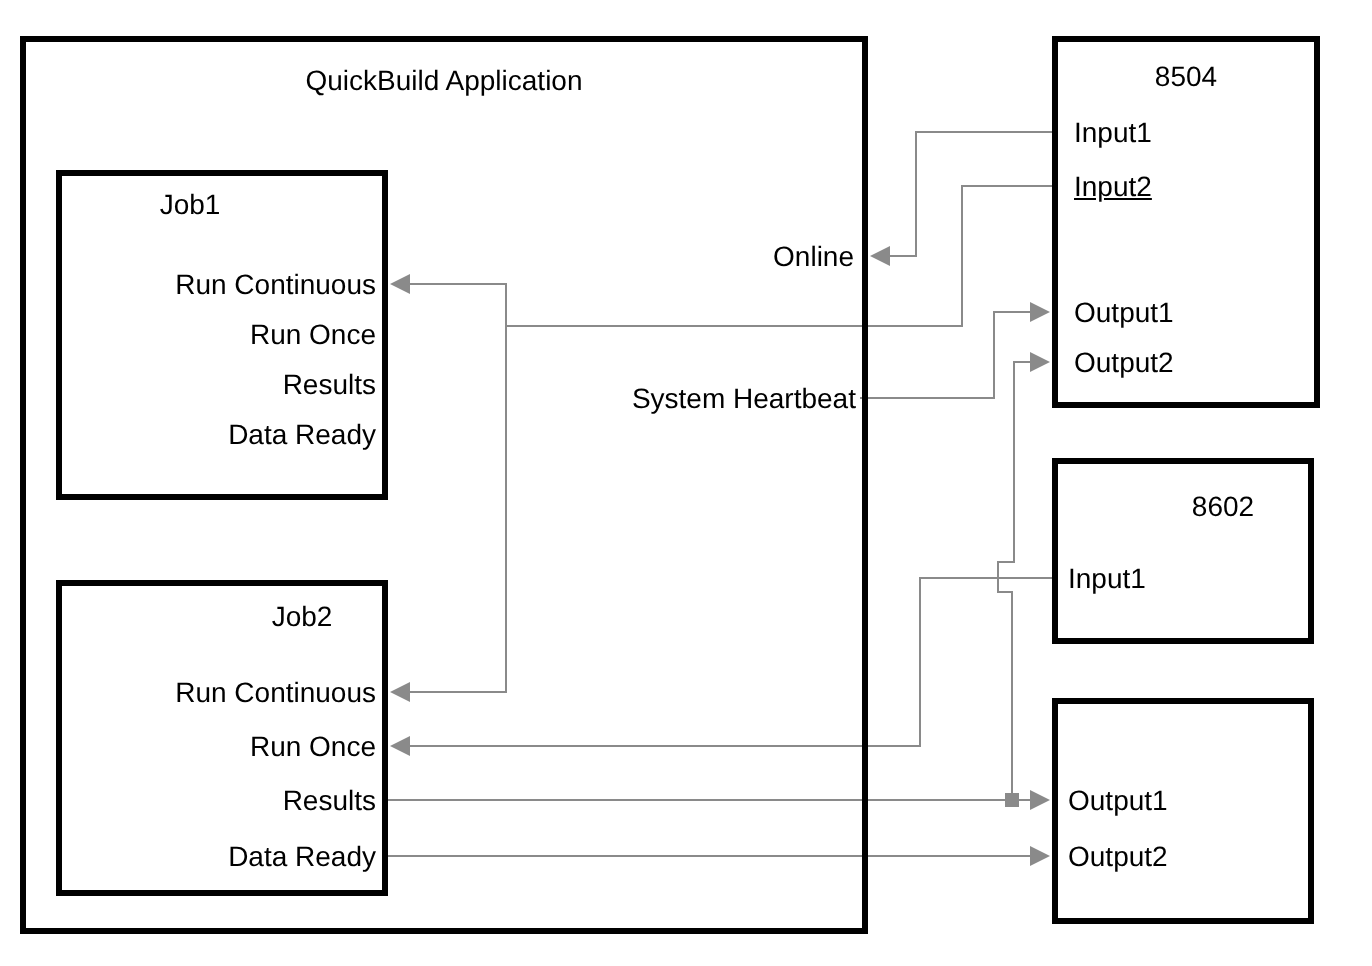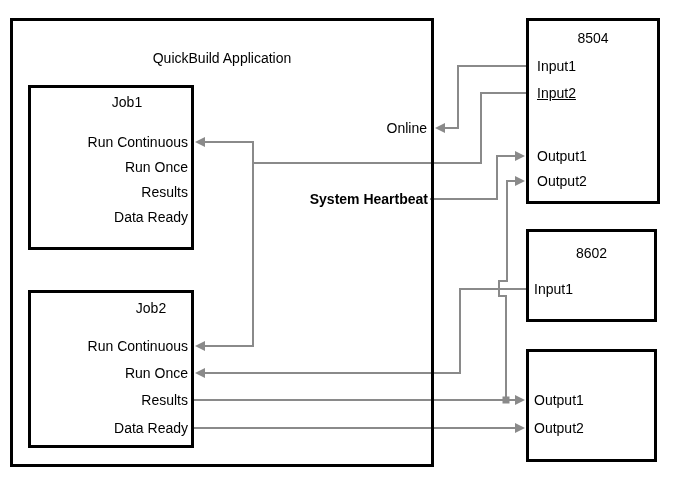--- a/index.html
+++ b/index.html
@@ -62,38 +62,38 @@
     </g>
   </svg>
 
   <div class="box" style="left:10px;top:18px;width:424px;height:449px;"></div>
   <div class="box" style="left:28px;top:85px;width:166px;height:165px;"></div>
   <div class="box" style="left:28px;top:290px;width:166px;height:158px;"></div>
   <div class="box" style="left:526px;top:18px;width:134px;height:186px;"></div>
   <div class="box" style="left:526px;top:229px;width:131px;height:93px;"></div>
   <div class="box" style="left:526px;top:349px;width:131px;height:113px;"></div>
 
-  <div class="title" style="left:10px;top:49px;width:424px;">QuickBuild Application</div>
-  <div class="title" style="left:44px;top:93px;width:166px;">Job1</div>
+  <div class="title" style="left:10px;top:31px;width:424px;">QuickBuild Application</div>
+  <div class="title" style="left:12px;top:93px;width:166px;">Job1</div>
   <div class="title" style="left:28px;top:299px;width:166px;margin-left:40px;">Job2</div>
   <div class="title" style="left:526px;top:29px;width:134px;">8504</div>
-  <div class="title" style="left:526px;top:244px;width:131px;">8602</div>
+  <div class="title" style="left:526px;top:244px;width:131px;padding-left:20px;">8602</div>
 
   <div class="lbl r" style="right:498px;top:133px;">Run Continuous</div>
   <div class="lbl r" style="right:498px;top:158px;">Run Once</div>
   <div class="lbl r" style="right:498px;top:183px;">Results</div>
   <div class="lbl r" style="right:498px;top:208px;">Data Ready</div>
 
   <div class="lbl r" style="right:498px;top:337px;">Run Continuous</div>
   <div class="lbl r" style="right:498px;top:364px;">Run Once</div>
   <div class="lbl r" style="right:498px;top:391px;">Results</div>
   <div class="lbl r" style="right:498px;top:419px;">Data Ready</div>
 
   <div class="lbl r" style="right:259px;top:119px;margin-left:28px;">Online</div>
-  <div class="lbl r" style="right:258px;top:190px;font-weight:bold;">System Heartbeat</div>
+  <div class="lbl r" style="right:258px;top:190px;">System Heartbeat</div>
 
   <div class="lbl" style="left:537px;top:57px;">Input1</div>
   <div class="lbl" style="left:537px;top:84px;text-decoration:underline;">Input2</div>
   <div class="lbl" style="left:537px;top:147px;">Output1</div>
   <div class="lbl" style="left:537px;top:172px;">Output2</div>
 
   <div class="lbl" style="left:534px;top:280px;">Input1</div>
 
   <div class="lbl" style="left:534px;top:391px;">Output1</div>
   <div class="lbl" style="left:534px;top:419px;">Output2</div>

